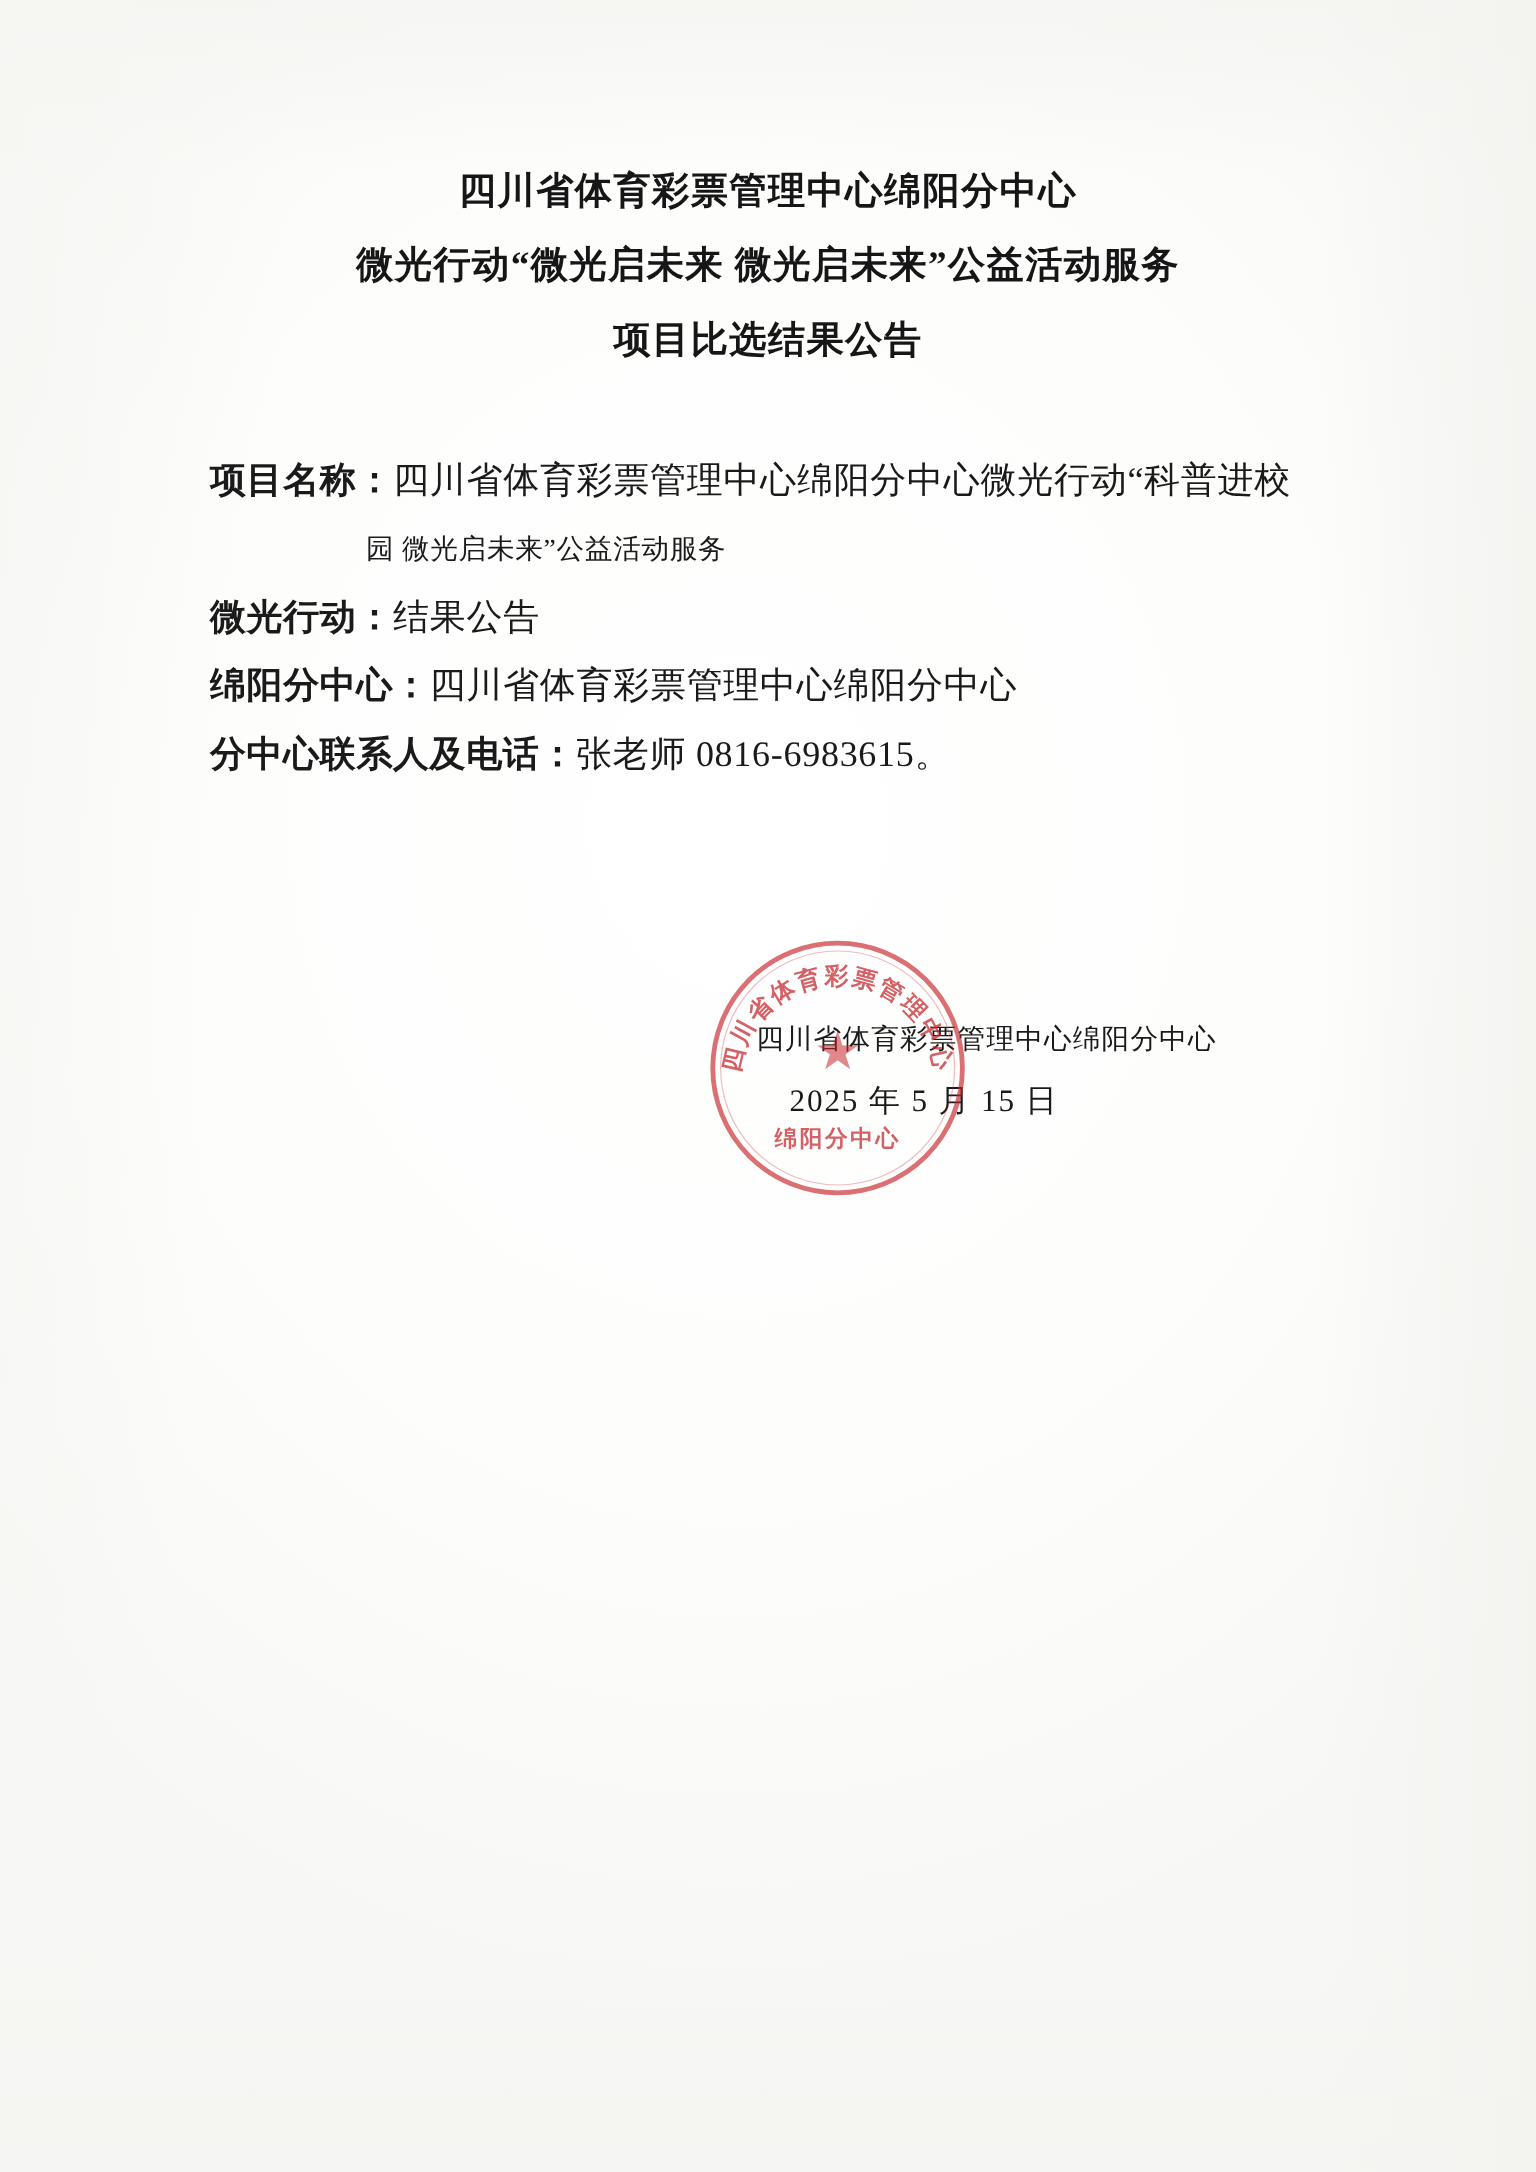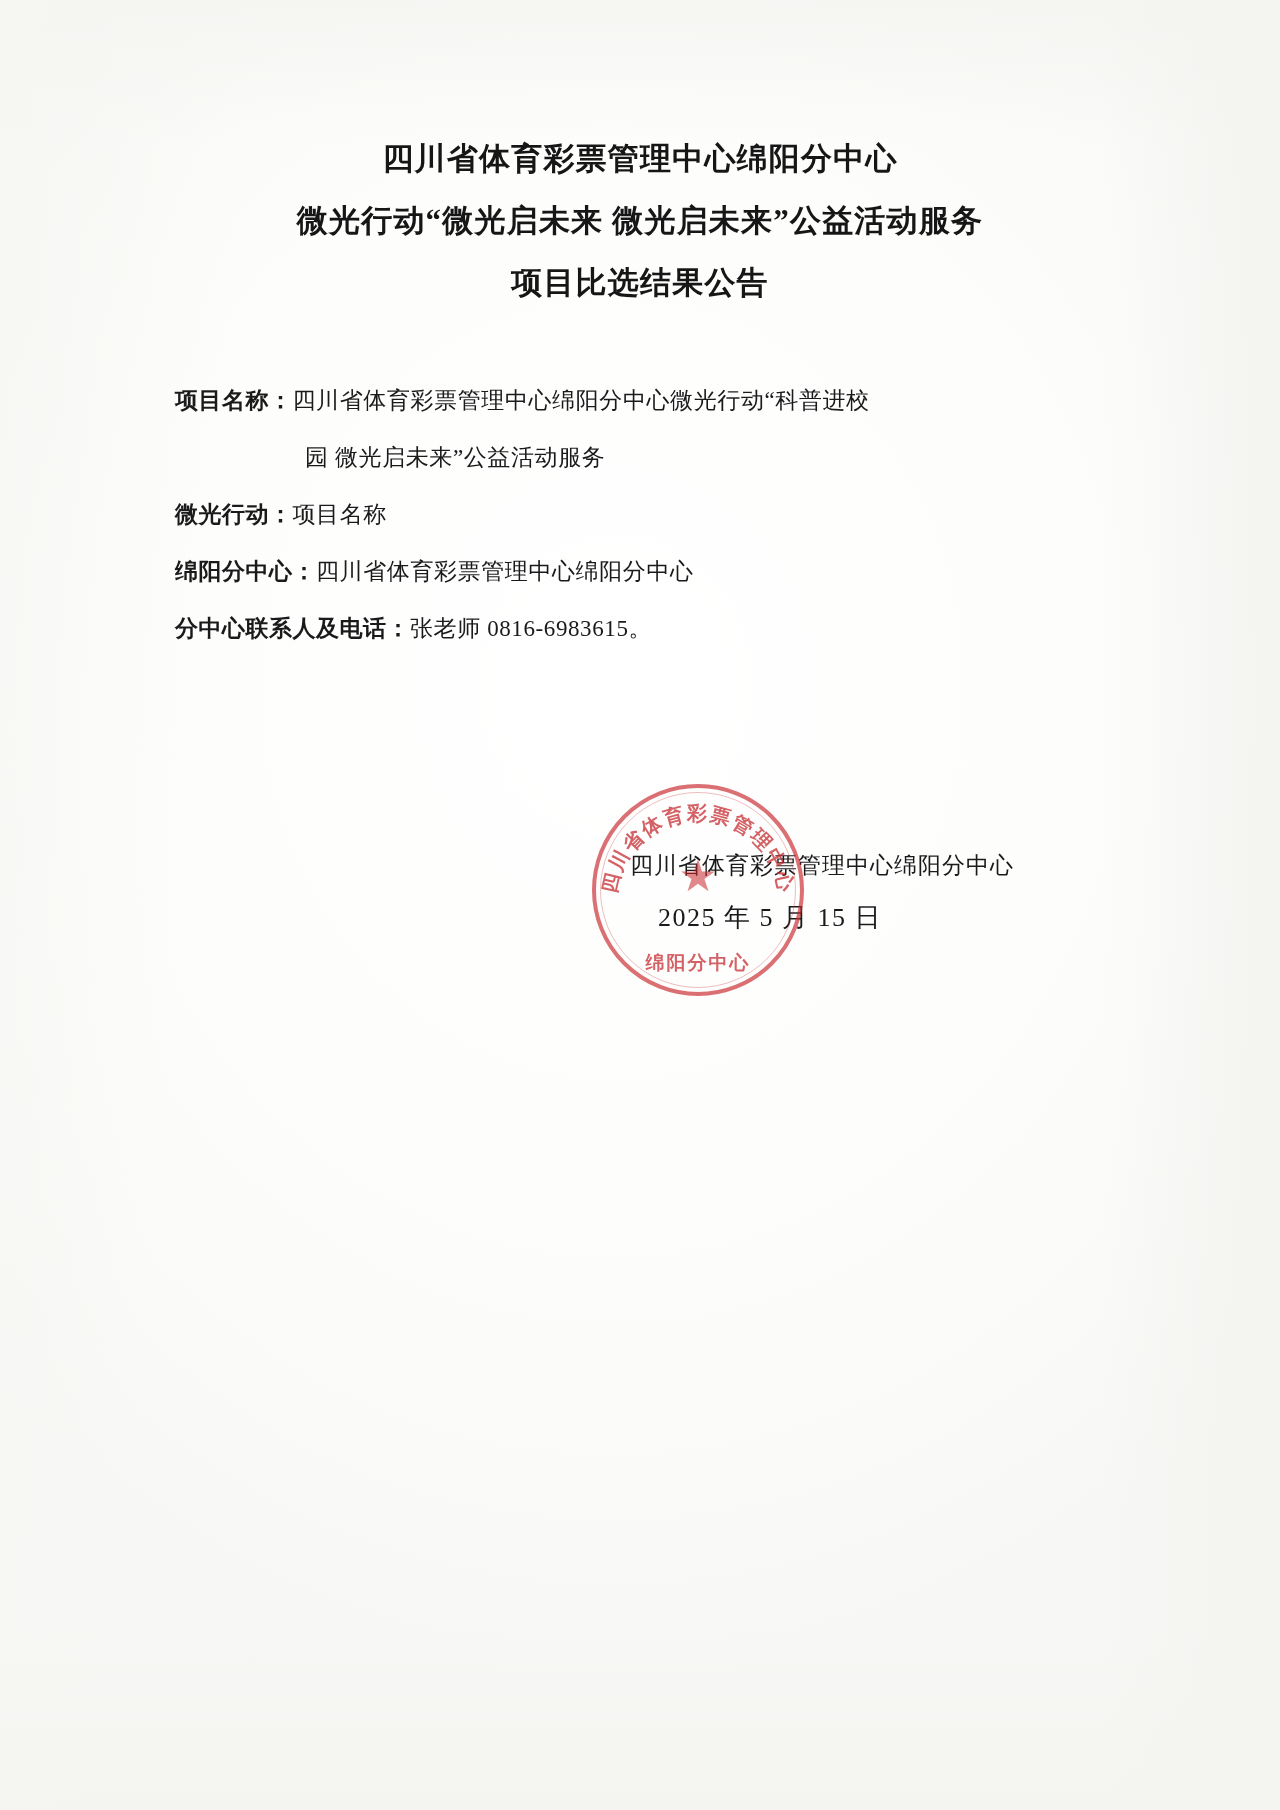--- a/index.html
+++ b/index.html
@@ -63,21 +63,21 @@
   
   .fields {
     position: absolute;
     left: 175px;
     top: 372px;
     width: 940px;
     color: #1a1a1a;
   }
   .field-row {
     display: block;
-    font-size: 23px;
+    font-size: 30px;
     line-height: 57px;
     white-space: nowrap;
   }
   .field-label {
     font-weight: bold;
     letter-spacing: 0.5px;
     font-family: "Liberation Serif", serif;
   }
   .field-value {
     font-weight: normal;
@@ -160,21 +160,21 @@
   .seal-arc text {
     fill: rgba(196, 36, 42, 0.72);
     font-family: "Liberation Serif", serif;
     font-size: 20px;
     font-weight: bold;
     letter-spacing: 2px;
   }
   .seal-bottom {
     position: absolute;
     left: 0;
-    bottom: 20px;
+    bottom: 34px;
     width: 100%;
     text-align: center;
     font-family: "Liberation Serif", serif;
     font-size: 19px;
     font-weight: bold;
     color: rgba(196, 36, 42, 0.72);
     letter-spacing: 2px;
   }
 </style>
 </head>
@@ -191,21 +191,21 @@
   </div>
 
   <div class="fields">
 
     <div class="field-row">
       <span class="field-label">项目名称：</span><span class="field-value">四川省体育彩票管理中心绵阳分中心微光行动“科普进校</span>
     </div>
     <div class="field-cont">园 微光启未来”公益活动服务</div>
 
     <div class="field-row">
-      <span class="field-label">微光行动：</span><span class="field-value">项目名称</span>
+      <span class="field-label">微光行动：</span><span class="field-value">结果公告</span>
     </div>
 
     <div class="field-row">
       <span class="field-label">绵阳分中心：</span><span class="field-value">四川省体育彩票管理中心绵阳分中心</span>
     </div>
 
 
     <div class="field-row">
       <span class="field-label">分中心联系人及电话：</span><span class="field-value">张老师    0816-6983615。</span>
     </div>

